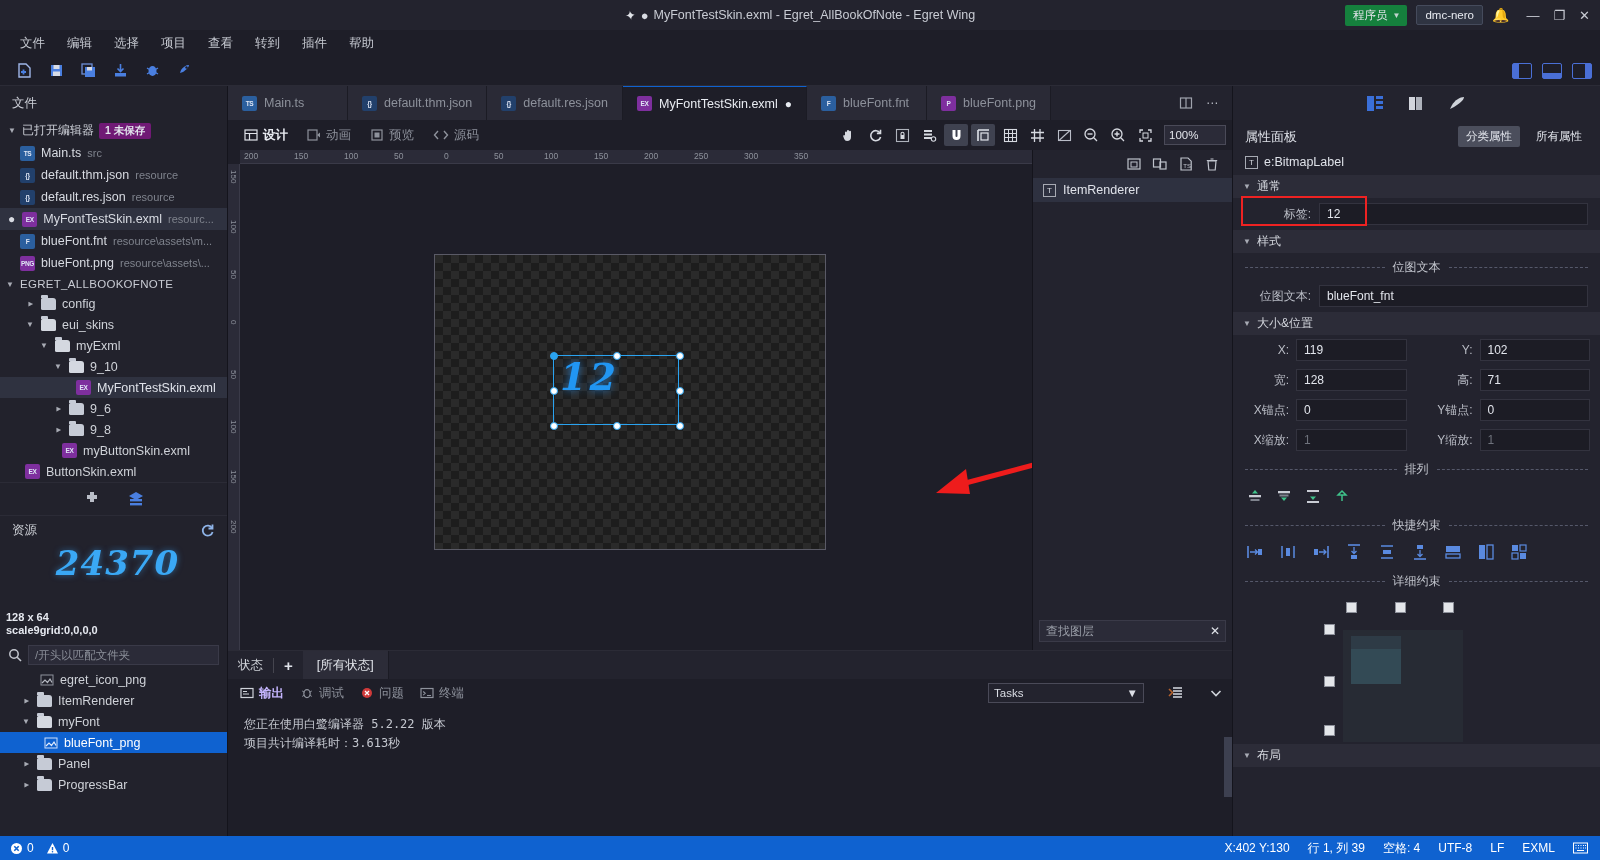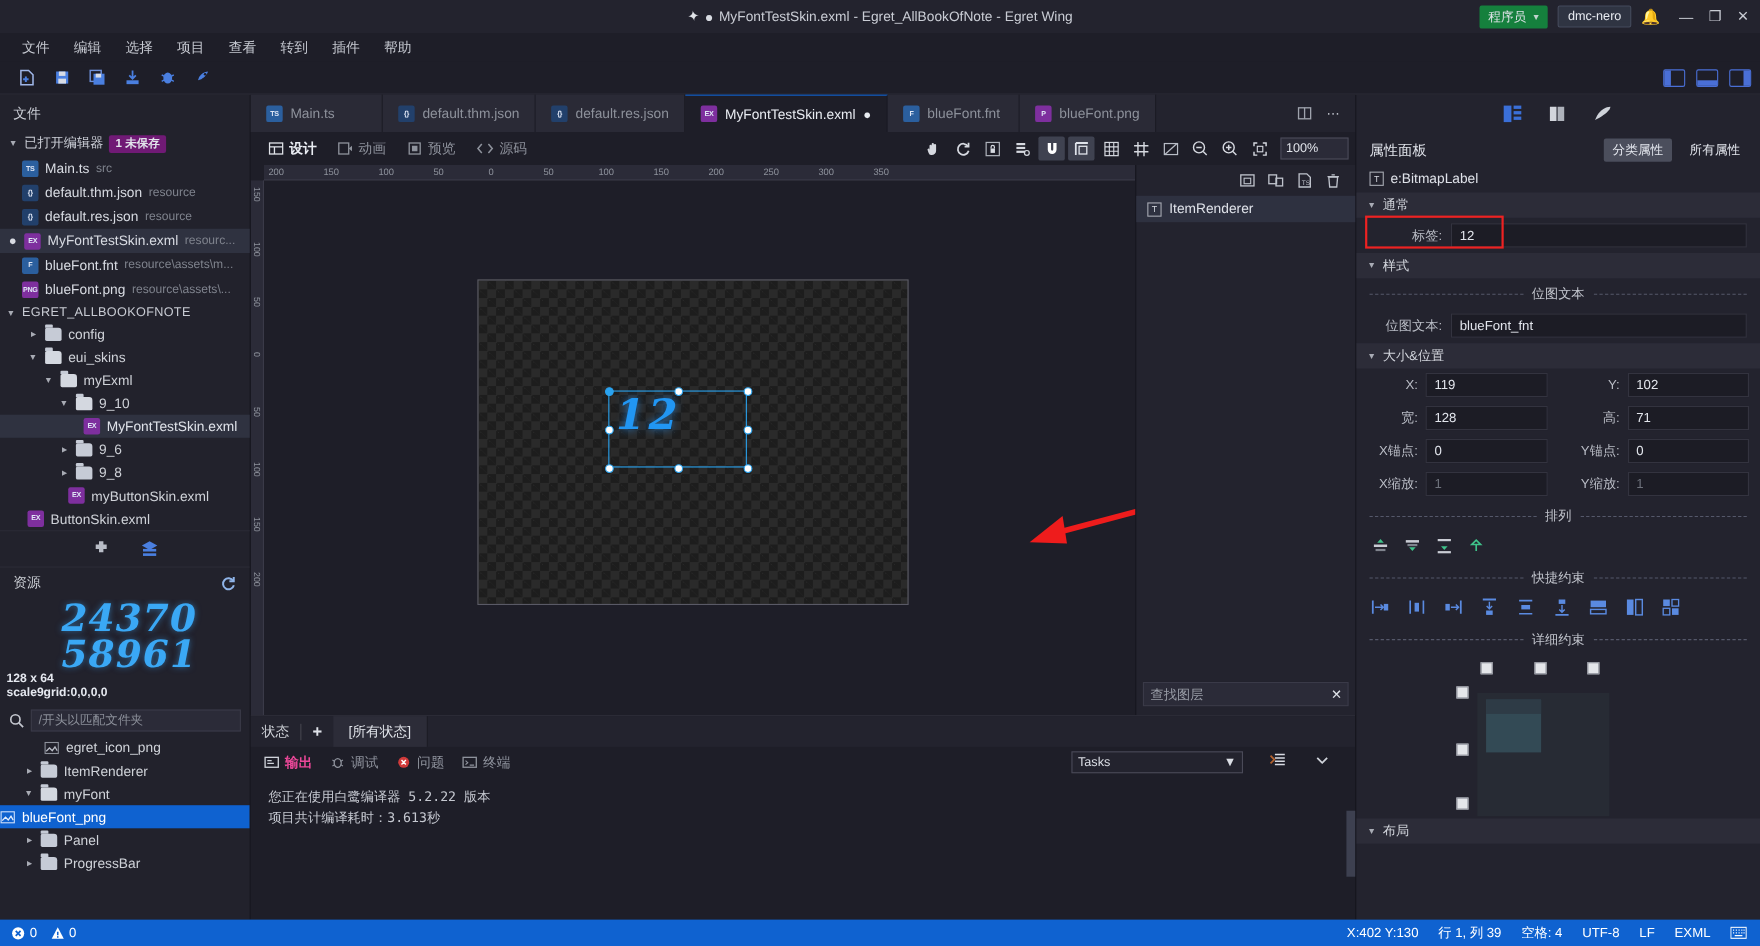--- a/index.html
+++ b/index.html
@@ -166,22 +166,22 @@
 
   
   .console { height: 186px; flex: 0 0 186px; background: #1e1e28; display: flex; flex-direction: column; border-top: 1px solid #2b2b36; }
   .state-row { height: 28px; display: flex; align-items: center; gap: 0; background: #23232e; flex: 0 0 28px; }
   .state-lbl { padding: 0 10px; font-size: 12.5px; color: #cfd2d8; }
   .v-div { width: 1px; height: 15px; background: #45454f; }
   .plus { padding: 0 10px; font-size: 15px; color: #dfe2e9; font-weight: bold; }
   .state-tab { padding: 0 14px; height: 28px; display: flex; align-items: center; font-size: 12.5px; background: #2c2c38; color: #e0e3e9; border-right: 1px solid #1b1b24; }
   .cons-tabs { height: 28px; display: flex; align-items: center; gap: 16px; padding: 0 0 0 12px; flex: 0 0 28px; position: relative; }
   .cons-tab { display: flex; align-items: center; gap: 5px; font-size: 12.5px; color: #8e929c; }
-  .cons-tab.active { color: #ec4899; font-weight: bold; }
-  .cons-right { position: absolute; right: 22px; display: flex; gap: 24px; }
+  .cons-tab.active { color: #c4b5fd; font-weight: bold; }
+  .cons-right { position: absolute; right: 8px; display: flex; align-items: center; gap: 24px; }
   .tasks-sel {
     width: 156px; height: 20px; background: #23232e; border: 1px solid #4a4a58;
     color: #dbdee5; font-size: 11.5px; display: flex; align-items: center; justify-content: space-between;
     padding: 0 5px;
   }
   .cons-out { flex: 1; padding: 8px 0 0 16px; font-family: "DejaVu Sans Mono", monospace; font-size: 12px; color: #c5c8d0; line-height: 1.6; position: relative; }
   .cons-scroll { position: absolute; right: 0; top: 30px; width: 8px; height: 60px; background: #3d4050; }
 
   
   .props { width: 368px; flex: 0 0 368px; background: #23232e; display: flex; flex-direction: column; border-left: 1px solid #14141c; overflow: hidden; }
@@ -433,21 +433,20 @@
           <svg width="15" height="15" viewBox="0 0 15 15">
               <path d="M12 5a5 5 0 1 0 .6 4" fill="none" stroke="#8fb4e8" stroke-width="1.8"></path>
               <path d="M12.5 1.5v4h-4" fill="none" stroke="#8fb4e8" stroke-width="1.8"></path>
             </svg>
         </span>
       </div>
 
       <div class="preview">
         <div class="preview-text">
           <div>24370</div>
-          <div>58961</div>
         </div>
         <div class="preview-meta">
           <div>128 x 64</div>
           <div>scale9grid:0,0,0,0</div>
         </div>
       </div>
 
       <div class="res-search">
         <span>
           <svg width="14" height="14" viewBox="0 0 14 14">
@@ -471,21 +470,21 @@
         <div class="tree-row" style="padding-left:22px">
           <span class="tri collapsed">▼</span>
           <span class="folder"></span>
           <span>ItemRenderer</span>
         </div>
         <div class="tree-row" style="padding-left:22px">
           <span class="tri">▼</span>
           <span class="folder open"></span>
           <span>myFont</span>
         </div>
-        <div class="tree-row sel" style="">
+        <div class="tree-row sel" style="padding-left:44px">
           <span>
             <svg width="14" height="14" viewBox="0 0 14 14">
                 <rect x="1" y="2" width="12" height="10" fill="none" stroke="#cfe0fb" stroke-width="1"></rect>
                 <path d="M2 10l3-3 2.5 2.5L10 6l2 3.5" stroke="#e4edfd" fill="none" stroke-width="1.2"></path>
               </svg>
           </span>
           <span style="color:#fff">blueFont_png</span>
         </div>
         <div class="tree-row" style="padding-left:22px">
           <span class="tri collapsed">▼</span>

